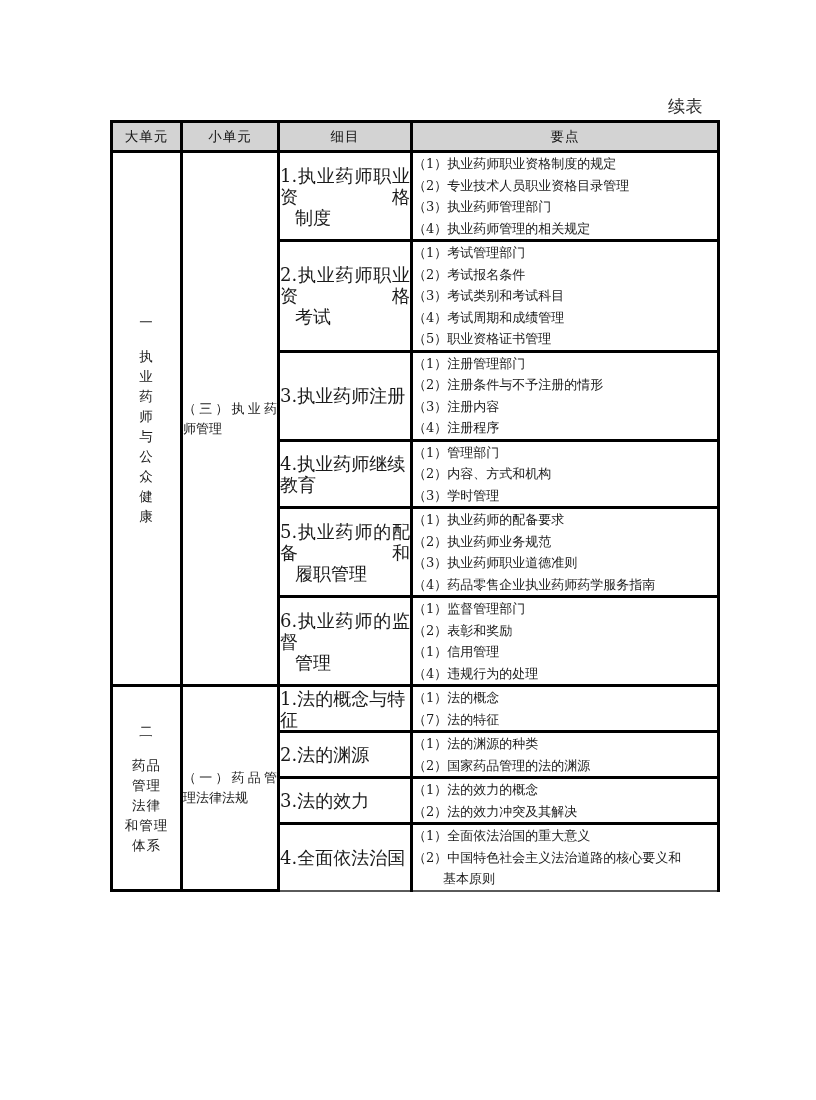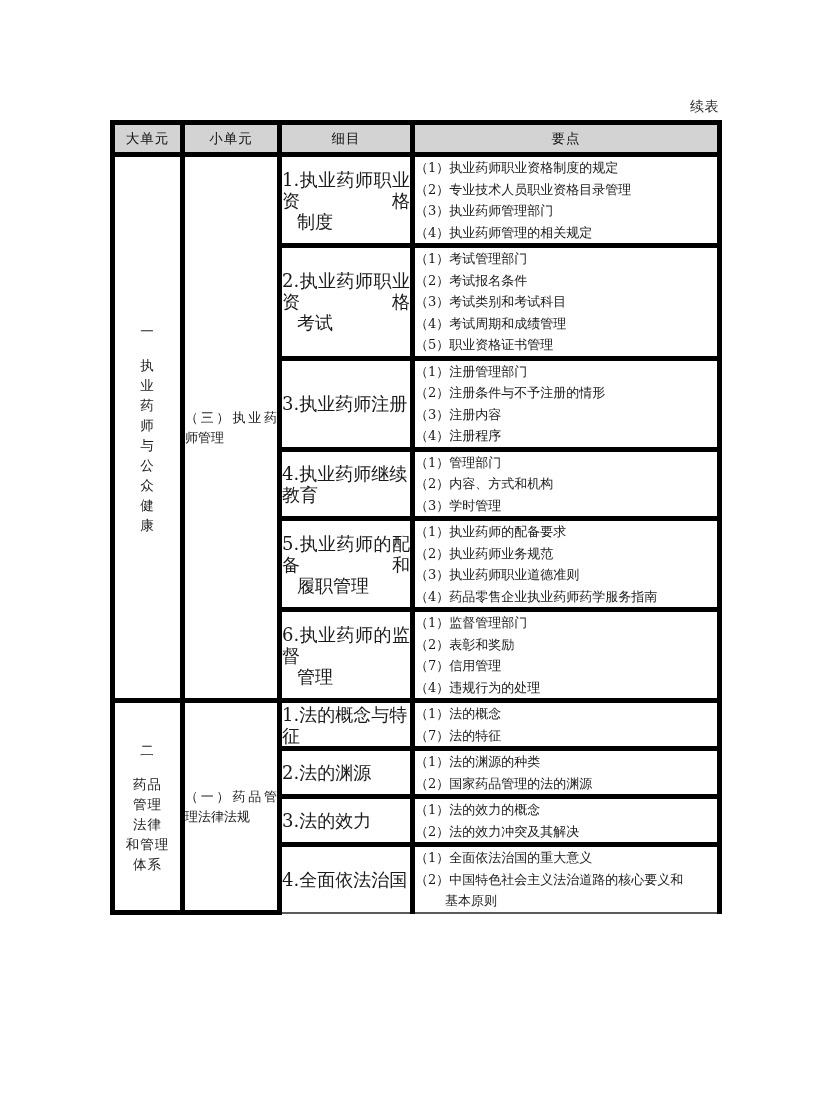--- a/index.html
+++ b/index.html
@@ -18,41 +18,41 @@
   .page {
     position: absolute;
     left: 0;
     top: 0;
     width: 816px;
     height: 1100px;
   }
   
   .cont-label {
     position: absolute;
-    left: 112px;
+    left: 96px;
     top: 98px;
     width: 607px;
     text-align: right;
-    font-size: 14px;
+    font-size: 17px;
     line-height: 16px;
     letter-spacing: 0.5px;
     color: #2b2b2b;
   }
   
   table.syllabus {
     position: absolute;
     left: 110px;
     top: 120px;
     width: 607px;
     border-collapse: collapse;
     table-layout: fixed;
     font-size: 12.5px;
   }
   table.syllabus td, table.syllabus th {
-    border: 5px solid #000000;
+    border: 3px solid #000000;
     padding: 0;
     vertical-align: middle;
     font-weight: normal;
   }
   
   table.syllabus {
     border: 1px solid #6e6e6e;
   }
   col.c1 { width: 70px; }
   col.c2 { width: 97px; }
@@ -248,21 +248,21 @@
       </tr>
 
       <tr>
         <td class="detail">
           <span class="d-first just">6.执业药师的监督</span>
           <span class="d-cont">管理</span>
         </td>
         <td class="points">
           <span class="pt">（1）监督管理部门</span>
           <span class="pt">（2）表彰和奖励</span>
-          <span class="pt">（7）信用管理</span>
+          <span class="pt">（1）信用管理</span>
           <span class="pt">（4）违规行为的处理</span>
         </td>
       </tr>
 
       <tr class="section-break">
         <td class="bigunit" rowspan="4">
           <span class="bu-num">二</span>
           <span class="bu-line">药品</span>
           <span class="bu-line">管理</span>
           <span class="bu-line">法律</span>

